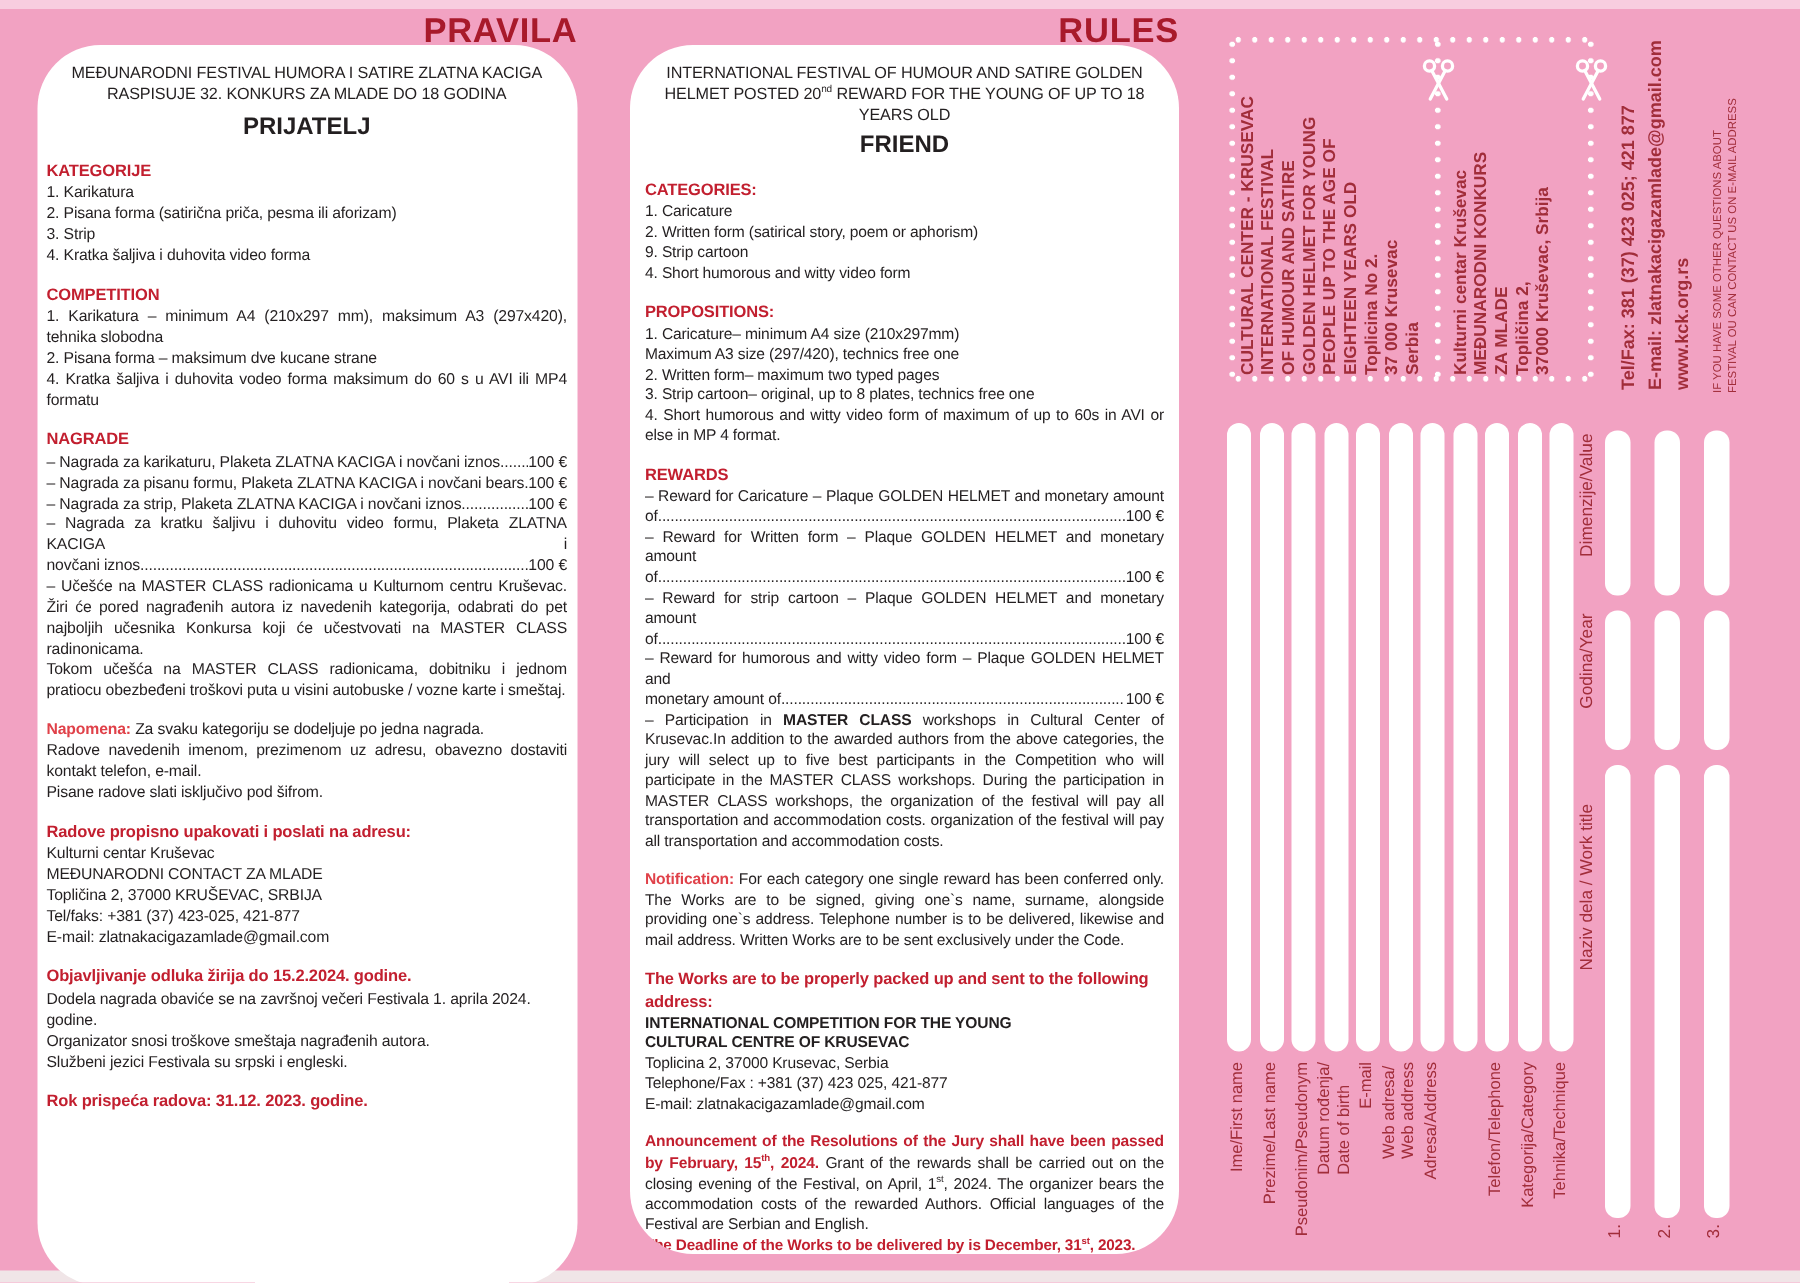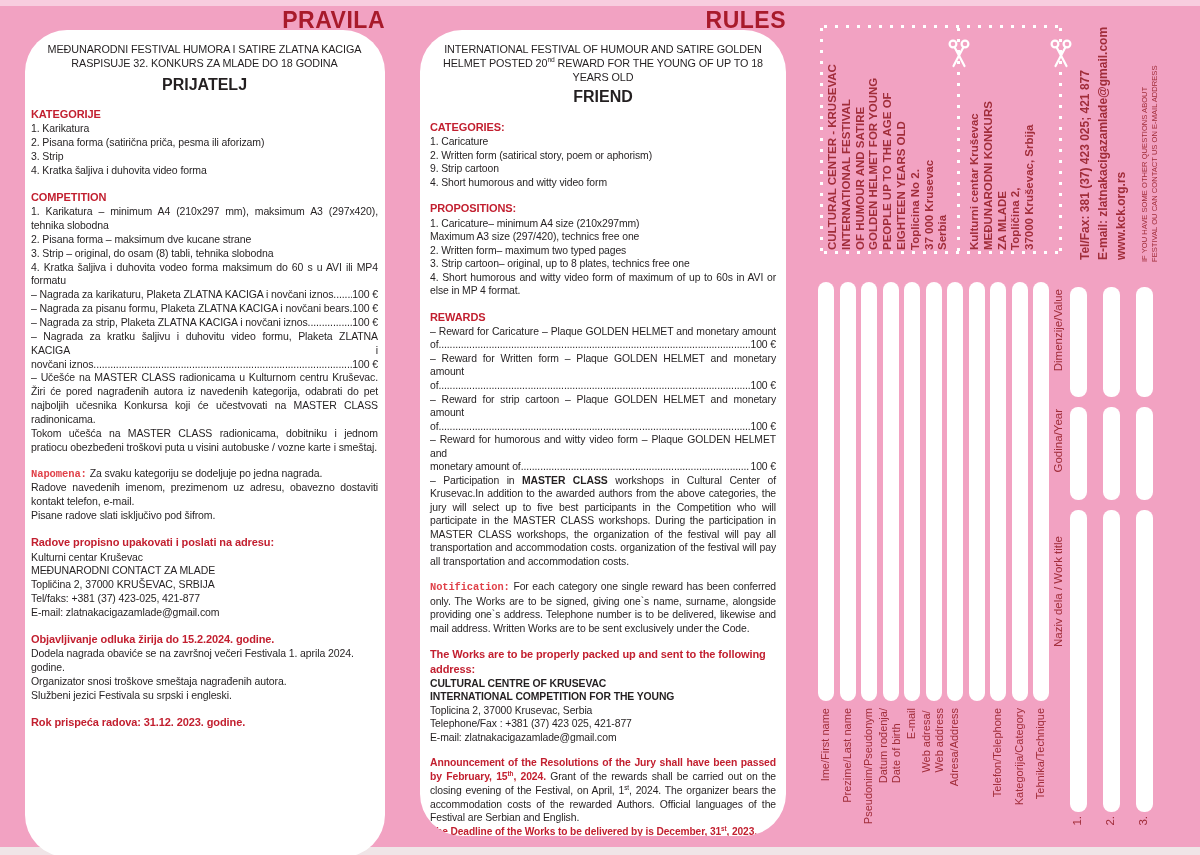--- a/index.html
+++ b/index.html
@@ -21,21 +21,21 @@
   .phead{text-align:center;font-size:10.8px;margin-top:2px;}
   .ptitle{font-size:16px;font-weight:700;margin-top:3px;letter-spacing:0;}
   .sec{color:#c21f2f;font-weight:700;font-size:11px;margin:12px 0 1px 0;}
   .just{text-align:justify;}
   .forcejust{text-align:justify;text-align-last:justify;}
   .leadrow{display:flex;align-items:baseline;}
   .leadrow .txt{white-space:nowrap;}
   .leadrow .leader{flex:1;overflow:hidden;white-space:nowrap;}
   .leadrow .amt{white-space:nowrap;}
   .boldblack{font-weight:700;}
-  .redbright{color:#e04149;font-weight:700;font-family:Liberation Mono, monospace;}
+  .redbright{color:#e04149;font-weight:700;}
   .redbold{color:#c21f2f;font-weight:700;}
   sup{font-size:.62em;}
   .deadline{font-size:10.2px;white-space:nowrap;}
 
   
   .vtext{writing-mode:vertical-rl;transform:rotate(180deg);position:absolute;
          color:#a12d3a;white-space:nowrap;}
   .cutblock{font-weight:700;font-size:11.5px;line-height:1.2;}
   .contact-main{font-weight:700;font-size:12px;line-height:1.5;}
   .contact-note{font-size:7.6px;line-height:1.35;}
@@ -70,23 +70,23 @@
 
     <div class="sec">KATEGORIJE</div>
     <div>1. Karikatura</div>
     <div>2. Pisana forma (satirična priča, pesma ili aforizam)</div>
     <div>3. Strip</div>
     <div>4. Kratka šaljiva i duhovita video forma</div>
 
     <div class="sec">COMPETITION</div>
     <div class="just">1. Karikatura – minimum A4 (210x297 mm), maksimum A3 (297x420), tehnika slobodna</div>
     <div class="just">2. Pisana forma – maksimum dve kucane strane</div>
-    <div class="just">3. Strip – original, do osam (8) tabli, tehnika slobodna</div>
     <div class="just">4. Kratka šaljiva i duhovita vodeo forma maksimum do 60 s u AVI ili MP4 formatu</div>
 
+    <div class="sec">NAGRADE</div>
     <div class="leadrow">
       <span class="txt">– Nagrada za karikaturu, Plaketa ZLATNA KACIGA i novčani iznos</span>
         <span class="leader">....................................................................................................................................................................</span>
         <span class="amt">100 €</span>
     </div>
     <div class="leadrow">
       <span class="txt">– Nagrada za pisanu formu, Plaketa ZLATNA KACIGA i novčani bears</span>
         <span class="leader">....................................................................................................................................................................</span>
         <span class="amt">100 €</span>
     </div>
@@ -173,22 +173,22 @@
     </div>
     <div class="just">
       <span>– Participation in </span><span class="boldblack">MASTER CLASS</span><span> workshops in Cultural Center of Krusevac.In addition to the awarded authors from the above categories, the jury will select up to five best participants in the Competition who will participate in the MASTER CLASS workshops. During the participation in MASTER CLASS workshops, the organization of the festival will pay all transportation and accommodation costs. organization of the festival will pay all transportation and accommodation costs.</span>
     </div>
 
     <div class="just" style="margin-top:12px">
       <span class="redbright">Notification:</span><span> For each category one single reward has been conferred only. The Works are to be signed, giving one`s name, surname, alongside providing one`s address. Telephone number is to be delivered, likewise and mail address. Written Works are to be sent exclusively under the Code.</span>
     </div>
 
     <div class="sec">The Works are to be properly packed up and sent to the following address:</div>
+    <div class="boldblack">INTERNATIONAL COMPETITION FOR THE YOUNG</div>
     <div class="boldblack">CULTURAL CENTRE OF KRUSEVAC</div>
-    <div class="boldblack">INTERNATIONAL COMPETITION FOR THE YOUNG</div>
     <div>Toplicina 2, 37000 Krusevac, Serbia</div>
     <div>Telephone/Fax : +381 (37) 423 025, 421-877</div>
     <div>E-mail: zlatnakacigazamlade@gmail.com</div>
 
     <div class="just" style="margin-top:12px">
       <span class="redbold">Announcement of the Resolutions of the Jury shall have been passed by February, 15</span><sup class="redbold">th</sup><span class="redbold">, 2024.</span><span> Grant of the rewards shall be carried out on the closing evening of the Festival, on April, 1</span><sup>st</sup><span>, 2024. The organizer bears the accommodation costs of the rewarded Authors. Official languages of the Festival are Serbian and English.</span>
     </div>
     <div class="deadline">
       <span class="redbold">The Deadline of the Works to be delivered by is December, 31</span><sup class="redbold">st</sup><span class="redbold">, 2023.</span>
     </div>

